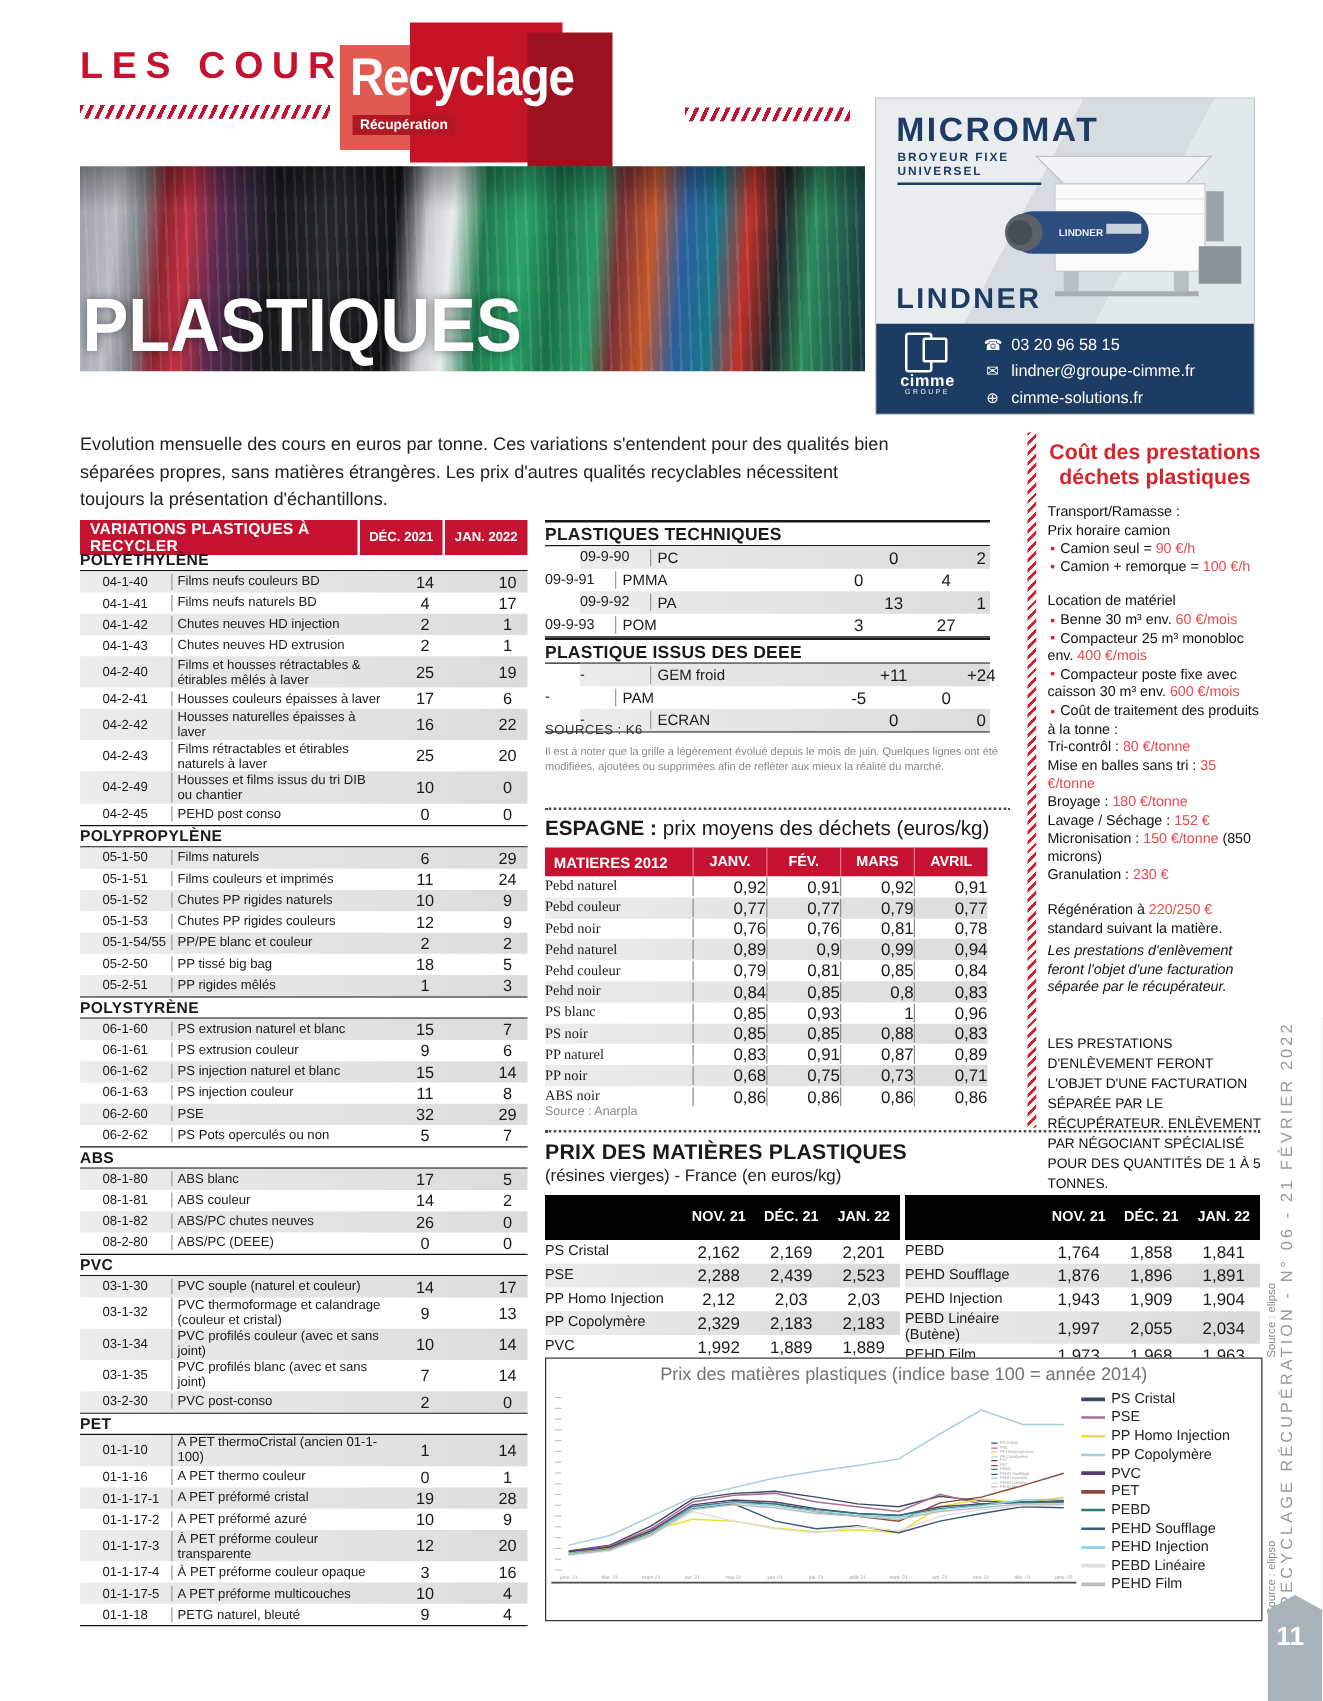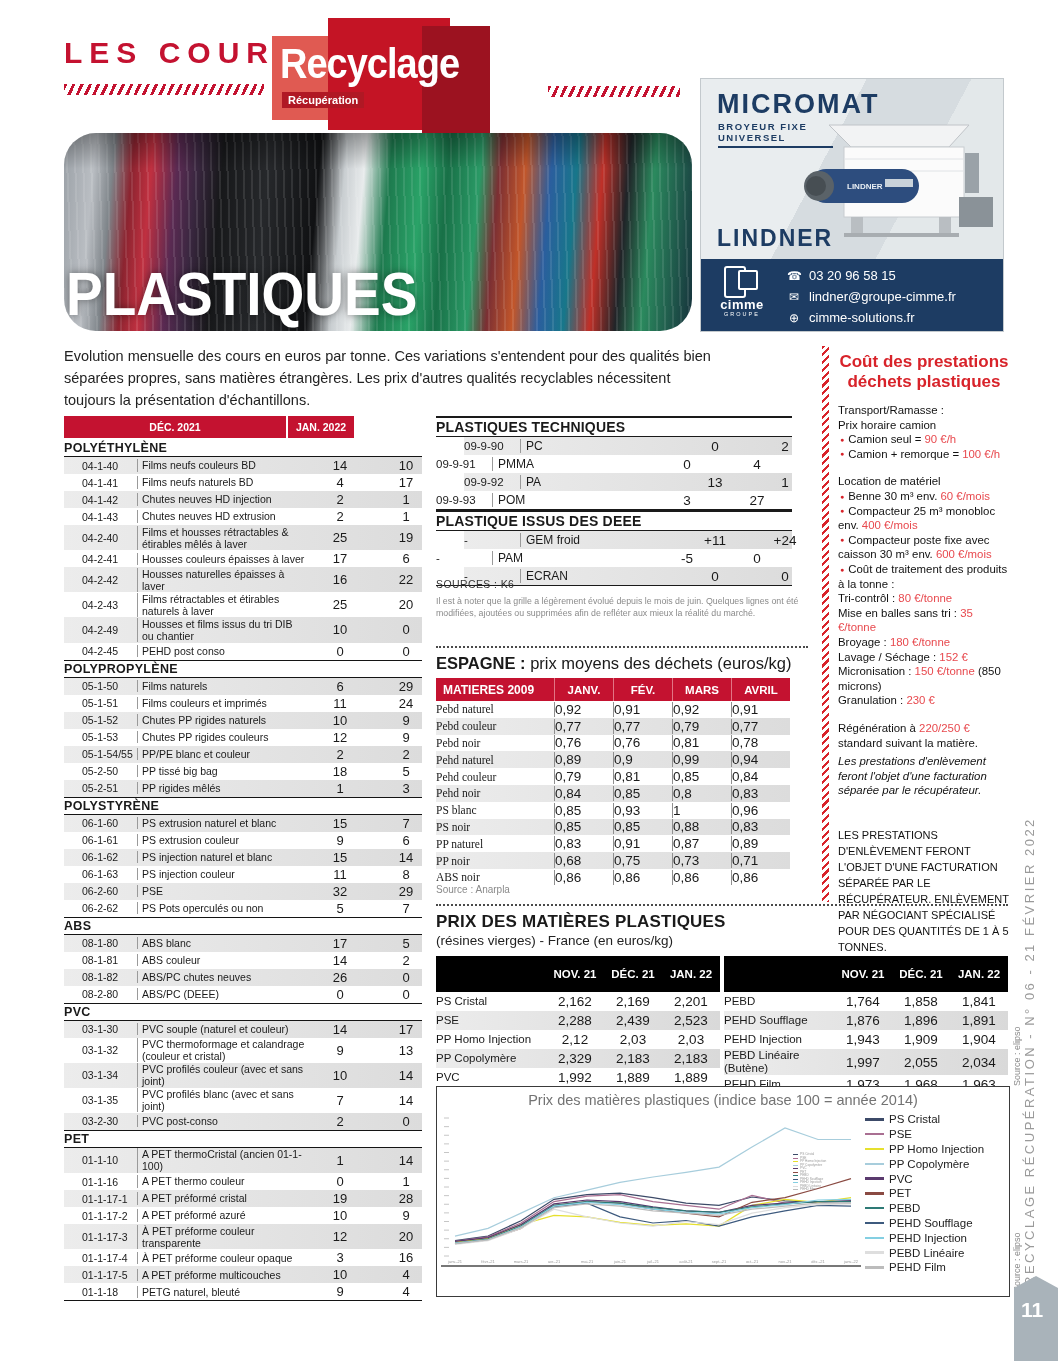--- a/index.html
+++ b/index.html
@@ -31,31 +31,31 @@
   .cimme .mark{position:relative;width:40px;height:34px;margin:0 auto;}
   .cimme .mark .sq1{position:absolute;left:2px;top:2px;width:18px;height:28px;border:2.5px solid #fff;border-radius:3px;}
   .cimme .mark .sq2{position:absolute;left:16px;top:6px;width:16px;height:16px;border:2.5px solid #fff;border-radius:2px;background:#1d3c63;}
   .cimme .nm{font-size:13px;font-weight:bold;letter-spacing:.5px;line-height:1;}
   .cimme .gp{font-size:5.5px;letter-spacing:2px;}
   .ad-contacts{position:absolute;left:86px;top:6px;color:#fff;}
   .ad-cline{display:flex;align-items:center;gap:8px;font-size:13px;height:21px;}
   .ad-cline .ic{font-size:12px;width:14px;text-align:center;}
 
   
-  .hero{position:absolute;left:64px;top:133px;width:628px;height:198px;overflow:hidden;
+  .hero{position:absolute;left:64px;top:133px;width:628px;height:164px;overflow:hidden;
     background:
       repeating-linear-gradient(88deg,rgba(255,255,255,.10) 0 2px,rgba(0,0,0,0) 2px 8px),
       linear-gradient(95deg,
         #9aa0a6 0%,#babec3 5%,#7e8489 8%,
         #8c2430 11%,#c03040 14%,#5a2a52 18%,#3a2740 21%,
         #17181a 25%,#26282b 32%,#101113 40%,
         #c9ced1 44%,#e8ebec 47%,
         #1d7a4e 51%,#2aa368 56%,#187047 60%,#2a9a66 65%,
         #7b2f33 68%,#c2562a 72%,#2b5e9e 76%,#17778a 80%,
-        #c03028 84%,#202428 88%,#2b8a5e 92%,#16323c 100%); border-radius: 32px;}
+        #c03028 84%,#202428 88%,#2b8a5e 92%,#16323c 100%);}
   .hero-shade{position:absolute;left:0;top:0;width:100%;height:36px;background:linear-gradient(#00000055,transparent);}
   .hero-title{position:absolute;left:2px;bottom:2px;font-size:55px;font-weight:bold;color:#fff;letter-spacing:0;transform:scale(1,1.1);transform-origin:left bottom;text-shadow:0 0 8px rgba(0,0,0,.45);}
 
   .intro{position:absolute;left:64px;top:346px;width:660px;font-size:14.5px;line-height:1.5;color:#222;}
 
   
   .vtable{position:absolute;left:64px;top:416px;width:358px;}
   .vhead{display:grid;grid-template-columns:1fr 66px 66px;gap:2px;height:22px;margin-bottom:2px;}
   .vhead span{background:#c41230;color:#fff;font-weight:bold;display:flex;align-items:center;justify-content:center;}
   .vhead .vhead-title{font-size:12.5px;justify-content:flex-start;padding-left:8px;letter-spacing:.2px;}
@@ -86,21 +86,21 @@
 
   .spain-title{position:absolute;left:436px;top:654px;font-size:16.5px;}
   .spain-title b{font-weight:bold;}
   .stable{position:absolute;left:436px;top:678px;width:354px;}
   .shead{display:grid;grid-template-columns:118px 59px 59px 59px 59px;height:23px;background:#c41230;}
   .shead span{color:#fff;font-weight:bold;font-size:11.5px;display:flex;align-items:center;justify-content:center;border-left:1px solid #e27585;}
   .shead span:first-child{justify-content:flex-start;padding-left:7px;border-left:none;font-size:12px;}
   .srow{display:grid;grid-template-columns:118px 59px 59px 59px 59px;min-height:16.8px;align-items:center;}
   .srow.shade{background:linear-gradient(90deg,#ececec,#dcdcdc);}
   .slabel{font-size:11.5px;font-family:Liberation Serif, serif;}
-  .sval{font-size:13.5px;text-align:left;border-left:1px solid #8f8f8f;}
+  .sval{font-size:13.5px;text-align:right;border-left:1px solid #8f8f8f;}
   .spain-src{position:absolute;left:436px;top:884px;font-size:10px;color:#8a8a8a;}
 
   .resin-title{position:absolute;left:436px;top:912px;font-size:17px;font-weight:bold;letter-spacing:.2px;text-align:right;}
   .resin-sub{position:absolute;left:436px;top:933px;font-size:13.5px;color:#222;}
   .rtable{position:absolute;top:956px;width:284px;}
   .rt-left{left:436px;}
   .rt-right{left:724px;}
   .rhead{display:grid;grid-template-columns:110px 58px 58px 58px;height:36px;background:#000000;}
   .rhead span{color:#fff;font-weight:bold;font-size:11.5px;display:flex;align-items:center;justify-content:center;}
   .rrow{display:grid;grid-template-columns:110px 58px 58px 58px;min-height:19px;align-items:center;}
@@ -211,20 +211,21 @@
 
   <div class="hero">
     <div class="hero-shade"></div>
     <div class="hero-title">PLASTIQUES</div>
   </div>
 
   <div class="intro">Evolution mensuelle des cours en euros par tonne. Ces variations s'entendent pour des qualités bien séparées propres, sans matières étrangères. Les prix d'autres qualités recyclables nécessitent toujours la présentation d'échantillons.</div>
 
   <div class="vtable">
     <div class="vhead">
+      <span class="vhead-title">VARIATIONS PLASTIQUES À RECYCLER</span>
       <span class="vhead-col">DÉC. 2021</span>
       <span class="vhead-col">JAN. 2022</span>
     </div>
     <div id="variations-body">
         <div class="vsec">
           <div class="vsec-title">POLYÉTHYLÈNE</div>
           <div class="vrow shade">
             <span class="vcode">04-1-40</span>
             <span class="vlabel">Films neufs couleurs BD</span>
             <span class="vval">14</span>
@@ -538,21 +539,21 @@
   <div class="tsources">SOURCES : K6</div>
   <div class="tnote">Il est à noter que la grille a légèrement évolué depuis le mois de juin. Quelques lignes ont été modifiées, ajoutées ou supprimées afin de refléter aux mieux la réalité du marché.</div>
 
   <div class="dotted sep1"></div>
 
   <div class="spain-title">
     <b>ESPAGNE :</b><span> prix moyens des déchets (euros/kg)</span>
   </div>
   <div class="stable">
     <div class="shead" id="spain-head">
-        <span>MATIERES 2009</span>
+        <span>MATIERES 2012</span>
         <span>JANV.</span>
         <span>FÉV.</span>
         <span>MARS</span>
         <span>AVRIL</span>
       </div>
     <div id="spain-body">
         <div class="srow">
           <span class="slabel">Pebd naturel</span>
           <span class="sval">0,92</span>
           <span class="sval">0,91</span>

